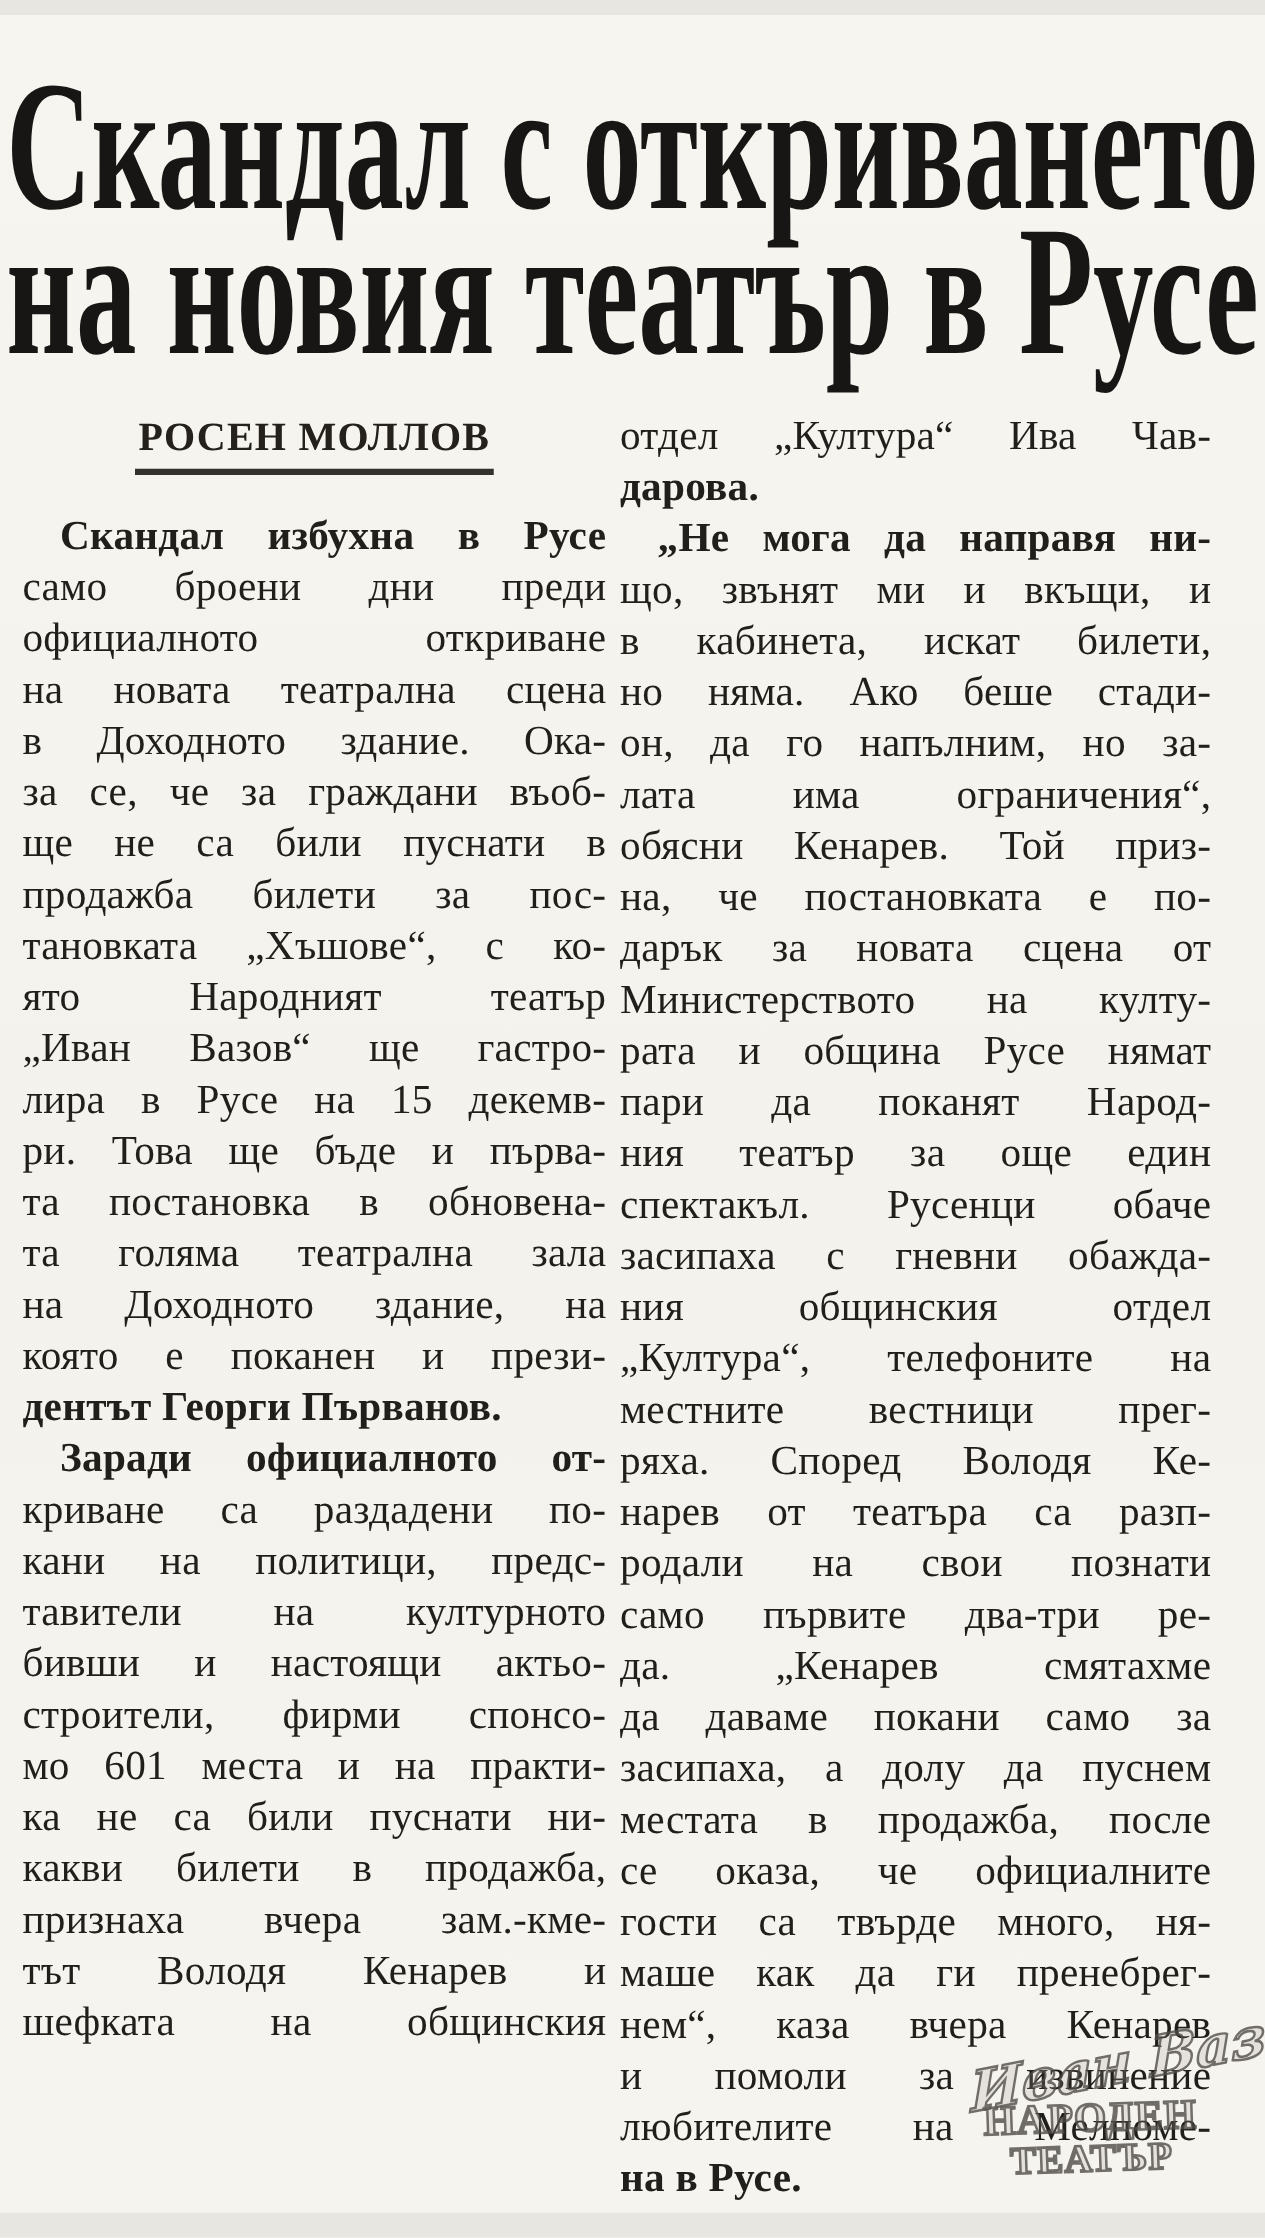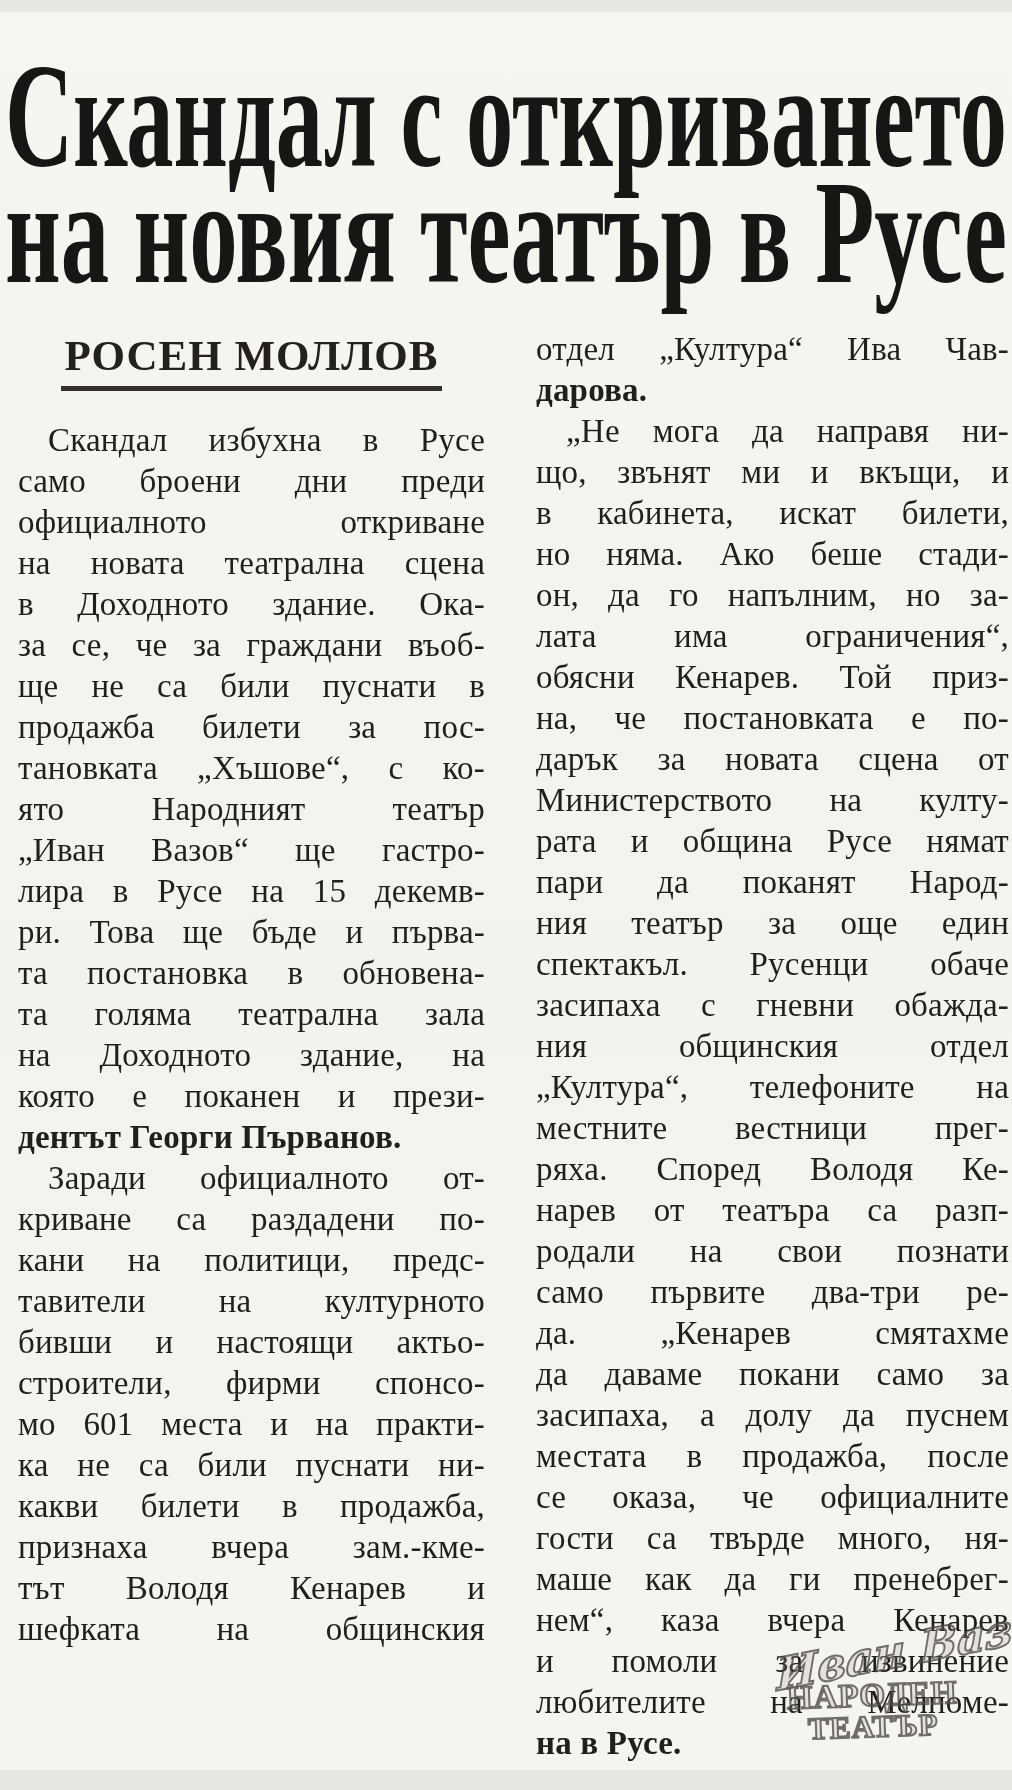--- a/index.html
+++ b/index.html
@@ -16,39 +16,39 @@
   
   svg.headline{position:absolute;left:0;top:4px;}
   svg.headline text{
     font-family:"Liberation Serif",serif;
     font-weight:bold;
     fill:#181614;
   }
   
   .col{position:absolute;top:317px;}
   .col-left{left:18px;width:467px;}
-  .col-right{left:536px;width:473px;}
+  .col-right{left:496px;width:473px;}
   .byline-wrap{text-align:center;margin-top:4px;}
   .byline{
     display:inline-block;
-    font-size:43px;font-weight:bold;letter-spacing:1px;line-height:1.05;
+    font-size:32px;font-weight:bold;letter-spacing:1px;line-height:1.05;
     color:#24211d;
     border-bottom:5px solid #35322d;
     padding:0 3px 8px 3px;
   }
   .col-left .lines{margin-top:29px;}
   .lines .line{
     height:41px;line-height:41px;
     font-size:33px;
     text-align:justify;text-align-last:justify;
     color:#211f1c;
     letter-spacing:0.2px;
   }
   .lines .line.end{text-align-last:left;font-weight:bold;}
-  .lines .line.indent{text-indent:30px;}
+  .lines .line.indent{text-indent:30px;font-weight:bold;}
   
   .stamp{
     position:absolute;left:776px;top:1622px;width:192px;
     text-align:center;
     transform:rotate(-2deg);
     pointer-events:none;
     opacity:0.92;
   }
   .stamp-script{
     font-family:"DejaVu Serif",serif;

